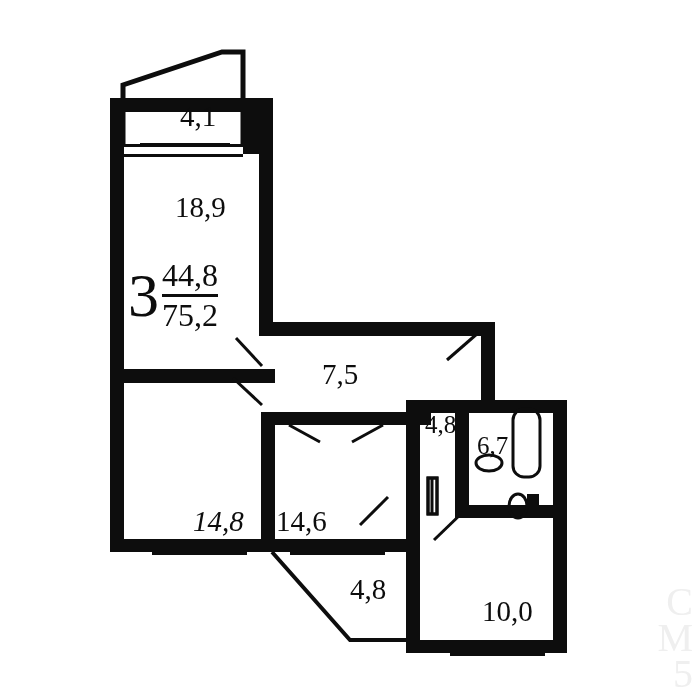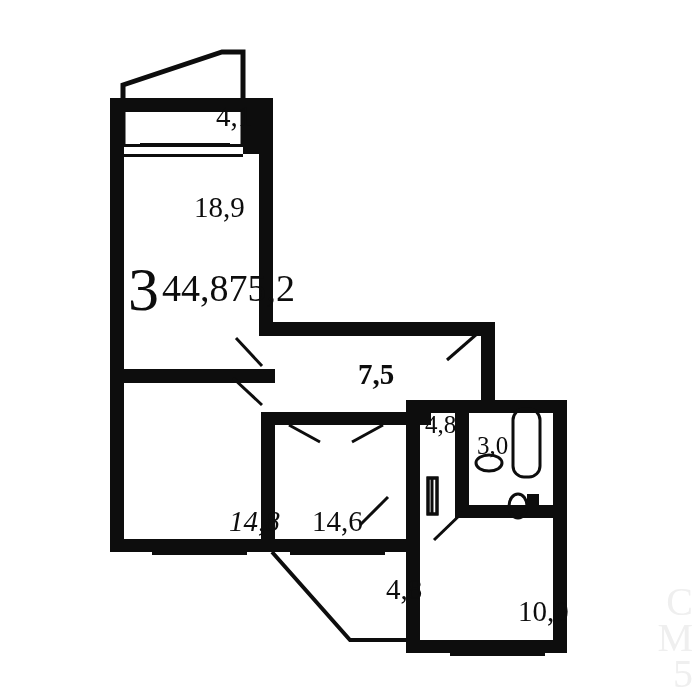--- a/index.html
+++ b/index.html
@@ -17,39 +17,39 @@
   .lbl{
     position:absolute;
     color:#0d0d0d;
     font-family:"Liberation Serif", serif;
     white-space:nowrap;
     user-select:none;
   }
   .lbl-main{
     font-size:30px;
   }
-  .rooms-big{font-size:29px;margin-left:36px;}
+  .rooms-big{font-size:29px;}
   .rooms-sm{font-size:25px;}
   
   #totalgroup{
     position:absolute;
     display:flex;
     align-items:center;
     color:#0d0d0d;
   }
   #totalgroup .big3{
     font-size:62px;
     line-height:1;
     margin-right:3px;
   }
   #totalgroup .frac{
     display:flex;
-    flex-direction:row;
+    flex-direction:column;
     align-items:center;
-    font-size:38px;
+    font-size:32px;
     line-height:1.08;
   }
   #totalgroup .frac .bar{
     width:100%;
     height:3px;
     background:#0d0d0d;
     margin:1px 0;
   }
   .wm{
     position:absolute;
@@ -168,27 +168,27 @@
 
       <ellipse cx="489" cy="463" rx="13" ry="8"></ellipse>
 
       <ellipse cx="518" cy="506" rx="9" ry="12"></ellipse>
       <rect x="527" y="494" width="12" height="14" fill="#0d0d0d" stroke="none"></rect>
     </g>
   </svg>
 
   <div class="lbl lbl-main rooms-big" style="left:180px;top:100px;">4,1</div>
 
-  <div class="lbl lbl-main rooms-big" style="left:158px;top:191px;">18,9</div>
-
-  <div class="lbl lbl-main rooms-big" style="left:322px;top:358px;font-weight:bold;">7,5</div>
+  <div class="lbl lbl-main rooms-big" style="left:175px;top:191px;">18,9</div>
+
+  <div class="lbl lbl-main rooms-big" style="left:322px;top:358px;">7,5</div>
 
   <div class="lbl rooms-sm" style="left:425px;top:411px;">4,8</div>
 
-  <div class="lbl rooms-sm" style="left:477px;top:432px;">3,0</div>
+  <div class="lbl rooms-sm" style="left:477px;top:432px;">6,7</div>
 
   <div class="lbl lbl-main rooms-big" style="left:193px;top:505px;font-style:italic;">14,8</div>
 
   <div class="lbl lbl-main rooms-big" style="left:276px;top:505px;">14,6</div>
 
   <div class="lbl lbl-main rooms-big" style="left:350px;top:573px;">4,8</div>
 
   <div class="lbl lbl-main rooms-big" style="left:482px;top:595px;">10,0</div>
 
   <div id="totalgroup" style="left:128px;top:258px;">

